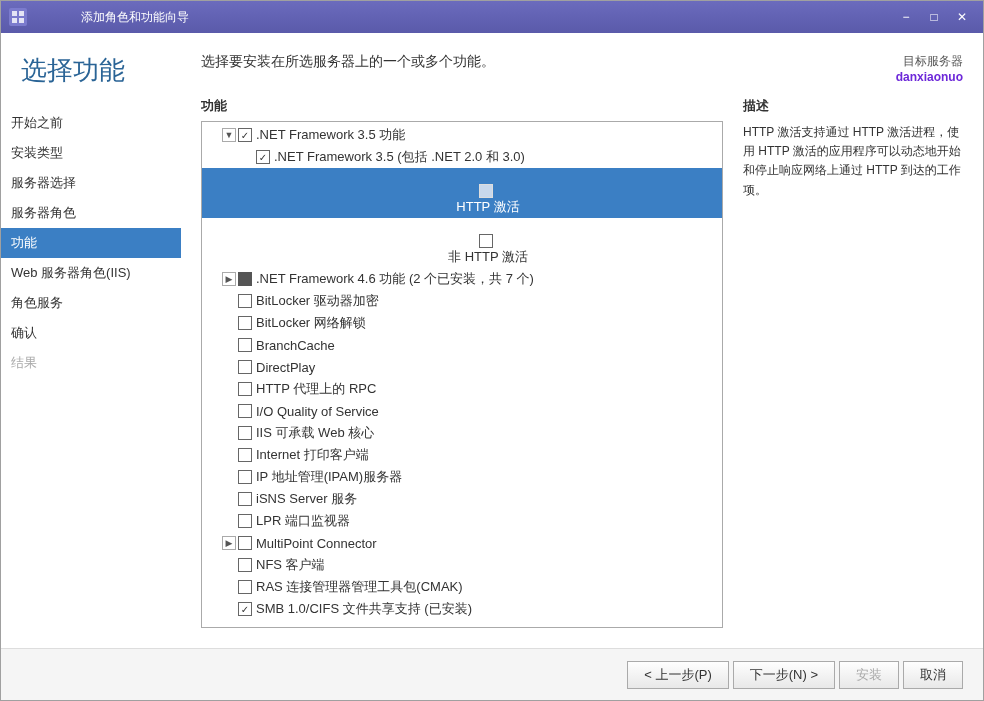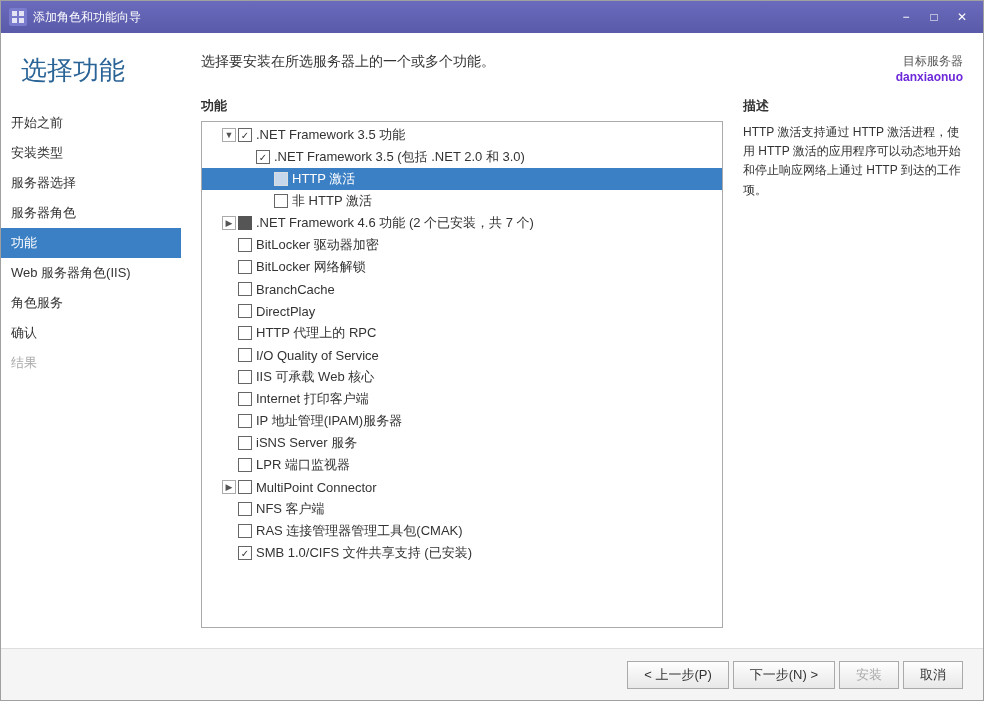--- a/index.html
+++ b/index.html
@@ -22,20 +22,21 @@
       flex-direction: column;
     }
 
     .title-bar {
       height: 32px;
       background: linear-gradient(to bottom, #6b6bbd, #5a5aaa);
       display: flex;
       align-items: center;
       padding: 0 8px;
       flex-shrink: 0;
+      gap: 48px;
     }
 
     .title-bar-icon {
       width: 18px;
       height: 18px;
       margin-right: 6px;
       background: #7b7bcd;
       border-radius: 2px;
       display: flex;
       align-items: center;
@@ -202,21 +203,21 @@
       background: #3b7fc4;
       color: white;
     }
 
     .feature-item.selected .checkbox {
       border-color: #ffffff;
     }
 
     .indent1 { padding-left: 20px; }
     .indent2 { padding-left: 38px; }
-    .indent3 { padding-left: 56px; }
+    .indent3 { padding-left: 56px; flex-direction: column; }
 
     .expand-btn {
       width: 14px;
       height: 14px;
       margin-right: 2px;
       display: inline-flex;
       align-items: center;
       justify-content: center;
       font-size: 9px;
       color: #555;

